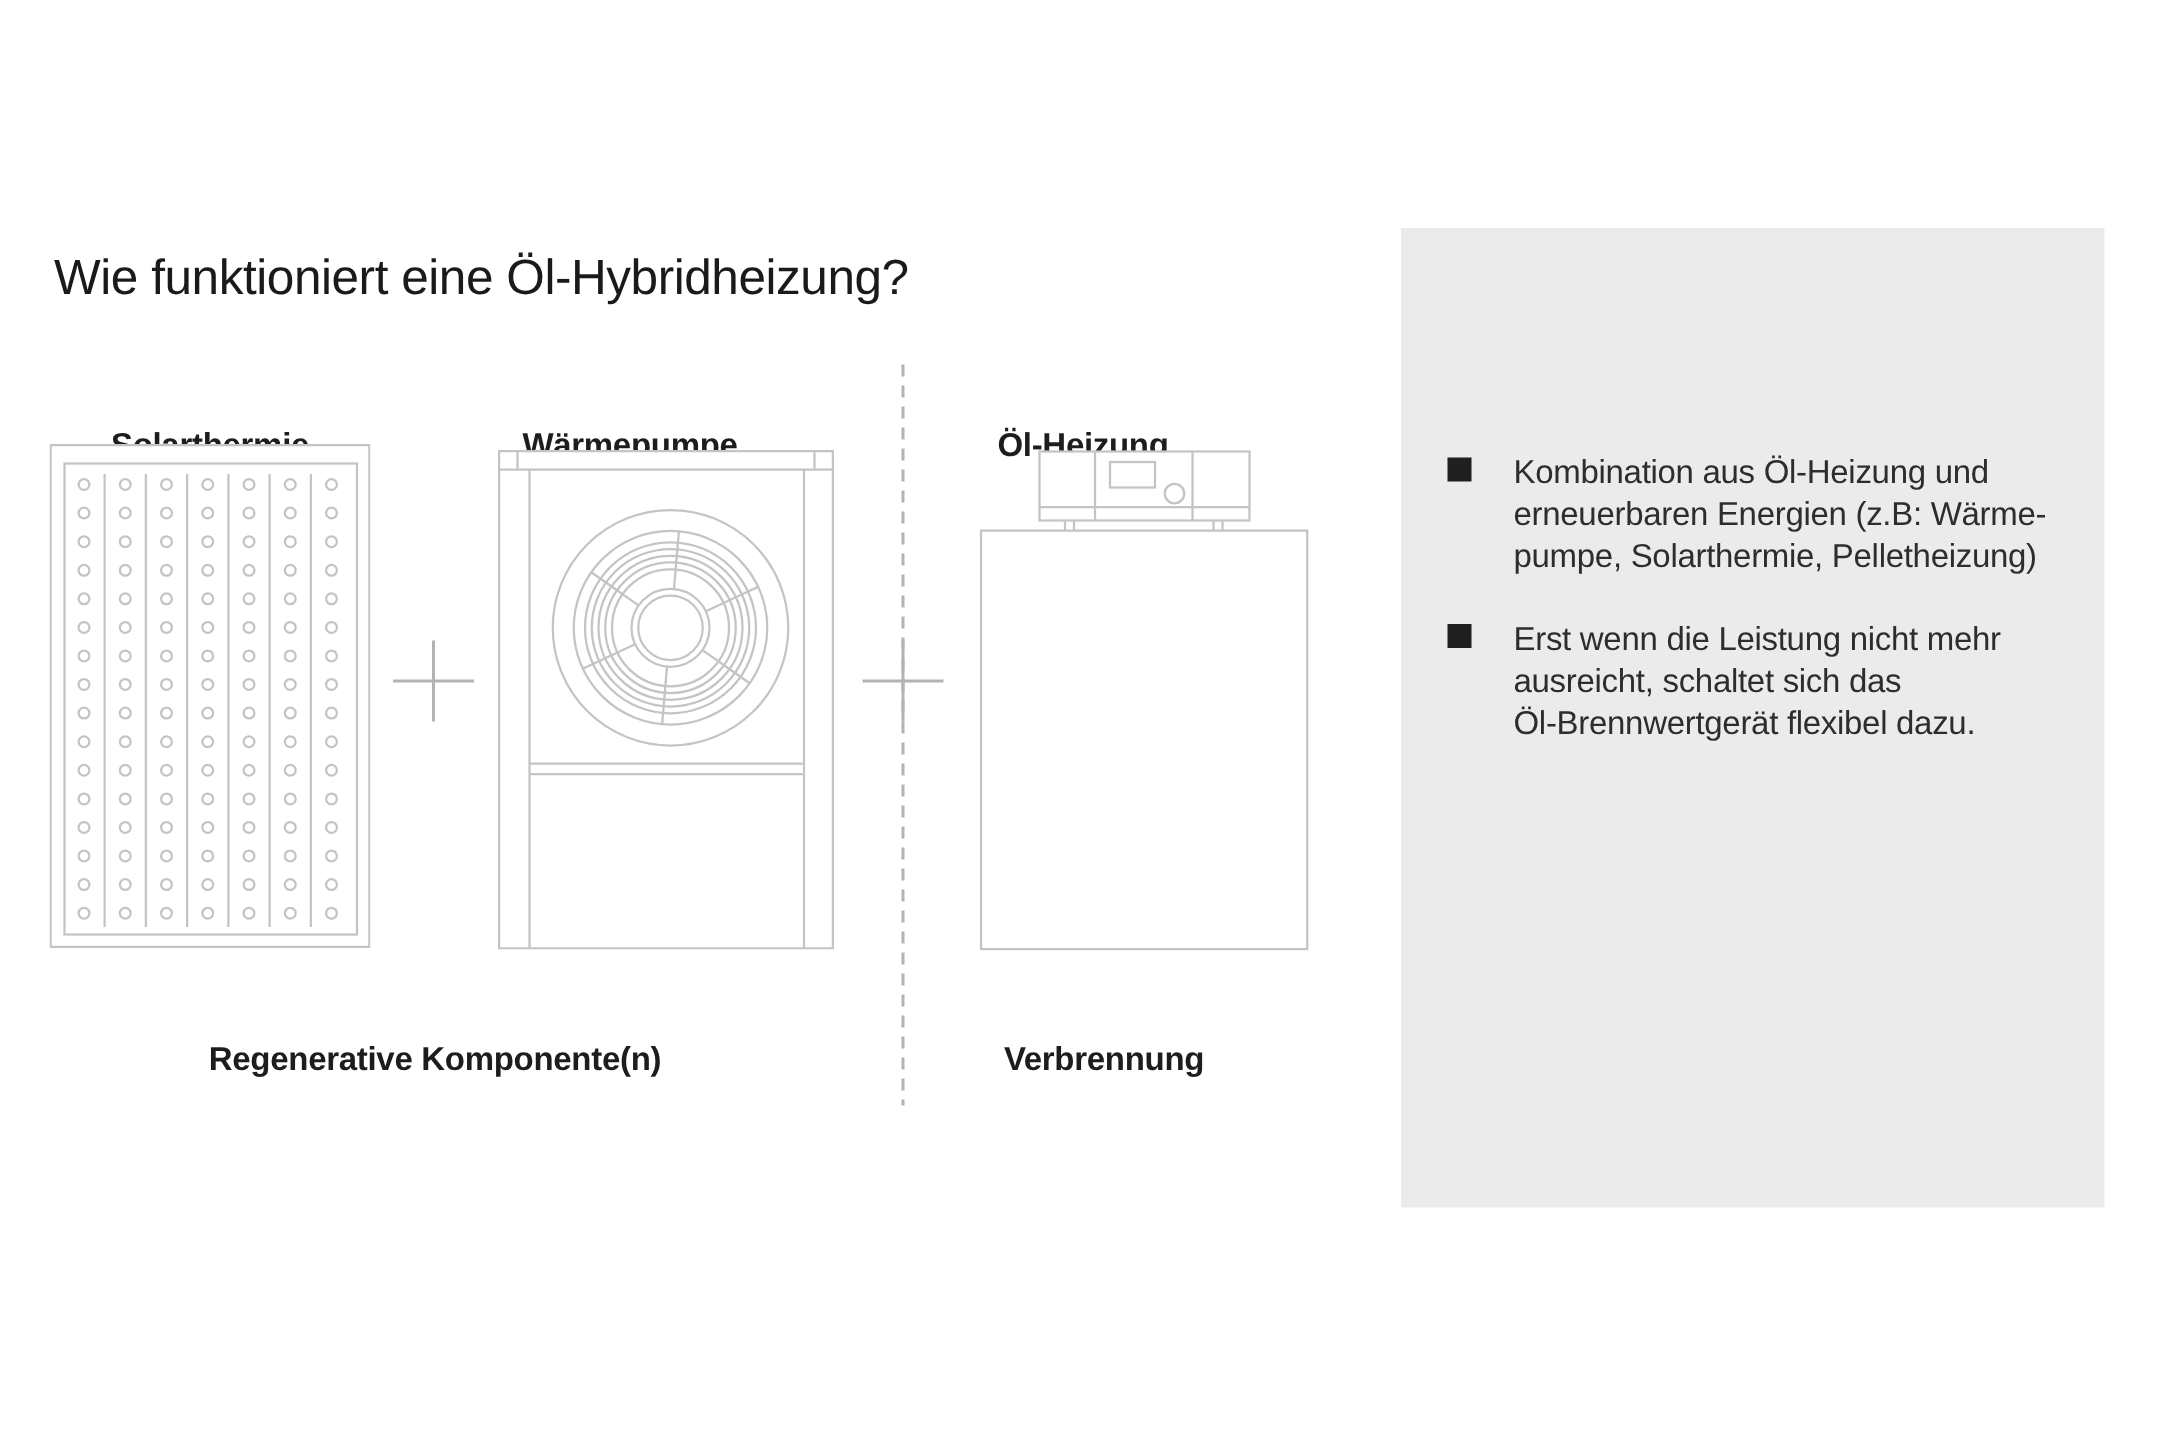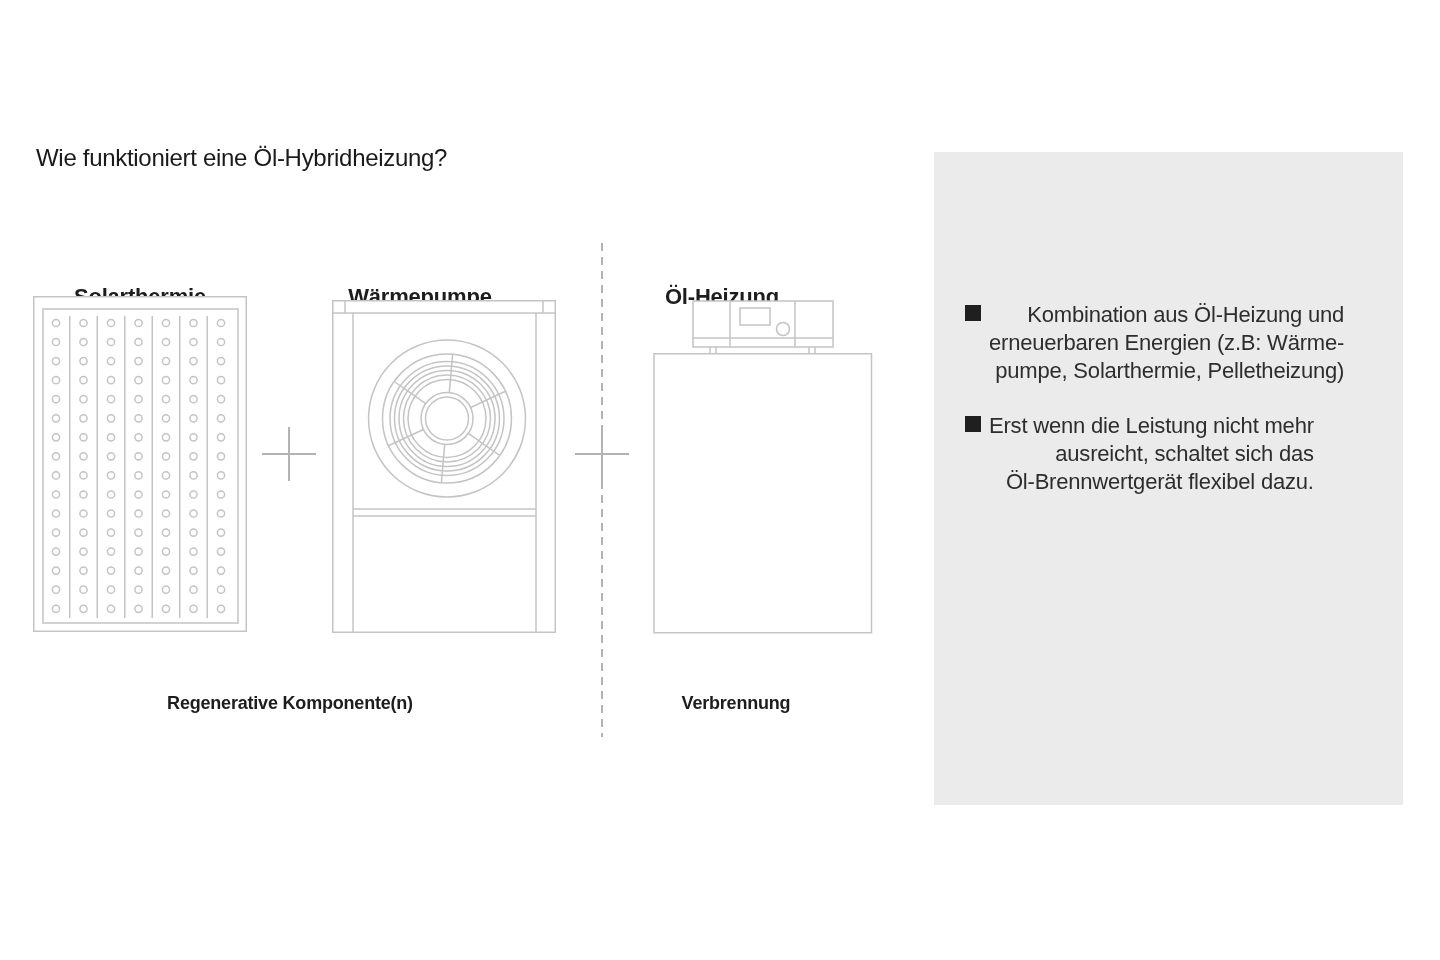--- a/index.html
+++ b/index.html
@@ -7,56 +7,55 @@
   html,body { background:#ffffff; }
   body {
     width:1440px; height:960px;
     position:relative; overflow:hidden;
     font-family:"Liberation Sans","DejaVu Sans",sans-serif;
     color:#1d1d1d;
   }
   .abs { position:absolute; }
 
   .page-title {
-    left:36px; top:144px;
-    font-size:24px; font-weight:400; letter-spacing:-0.3px;
+    left:36px; top:166px;
+    font-size:33px; font-weight:400; letter-spacing:-0.3px;
     color:#1a1a1a; white-space:nowrap;
   }
 
   .comp-label {
     top:252px; transform:translateX(-50%);
     font-size:22px; font-weight:700; letter-spacing:-0.2px;
     color:#1d1d1d; white-space:nowrap;margin-top:32px;
   }
   .comp-label.c1 { left:140px; }
   .comp-label.c2 { left:420px; }
   .comp-label.c3 { left:722px; }
 
   .group-label {
     top:693px; transform:translateX(-50%);
-    font-size:18px; font-weight:700; letter-spacing:-0.2px;
+    font-size:22px; font-weight:700; letter-spacing:-0.2px;
     color:#1d1d1d; white-space:nowrap;
   }
   .group-label.g1 { left:290px; }
   .group-label.g2 { left:736px; }
 
   svg { display:block; }
   .lineart { stroke:#c4c4c4; stroke-width:1.5; fill:none; }
   .lineart-fill { stroke:#c4c4c4; stroke-width:1.5; fill:#ffffff; }
   .connector { stroke:#b3b3b3; stroke-width:2; fill:none; }
 
   .info-box {
     left:934px; top:152px; width:469px; height:653px;
     background:#ebebeb;
     padding:149px 38px 0 31px;
   }
   .bullet-item {
-    display:flex; align-items:flex-start; gap:8px;
+    display:flex; align-items:flex-start; gap:28px;
     margin-bottom:27px;
-    text-align:right;
   }
   .bullet-square {
     flex:0 0 auto;
     width:16px; height:16px; margin-top:4px;
     background:#1f1f1f;
   }
   .bullet-text {
     font-size:22px; line-height:28px; letter-spacing:-0.2px;
     color:#2d2d2d; white-space:pre-line;
   }

